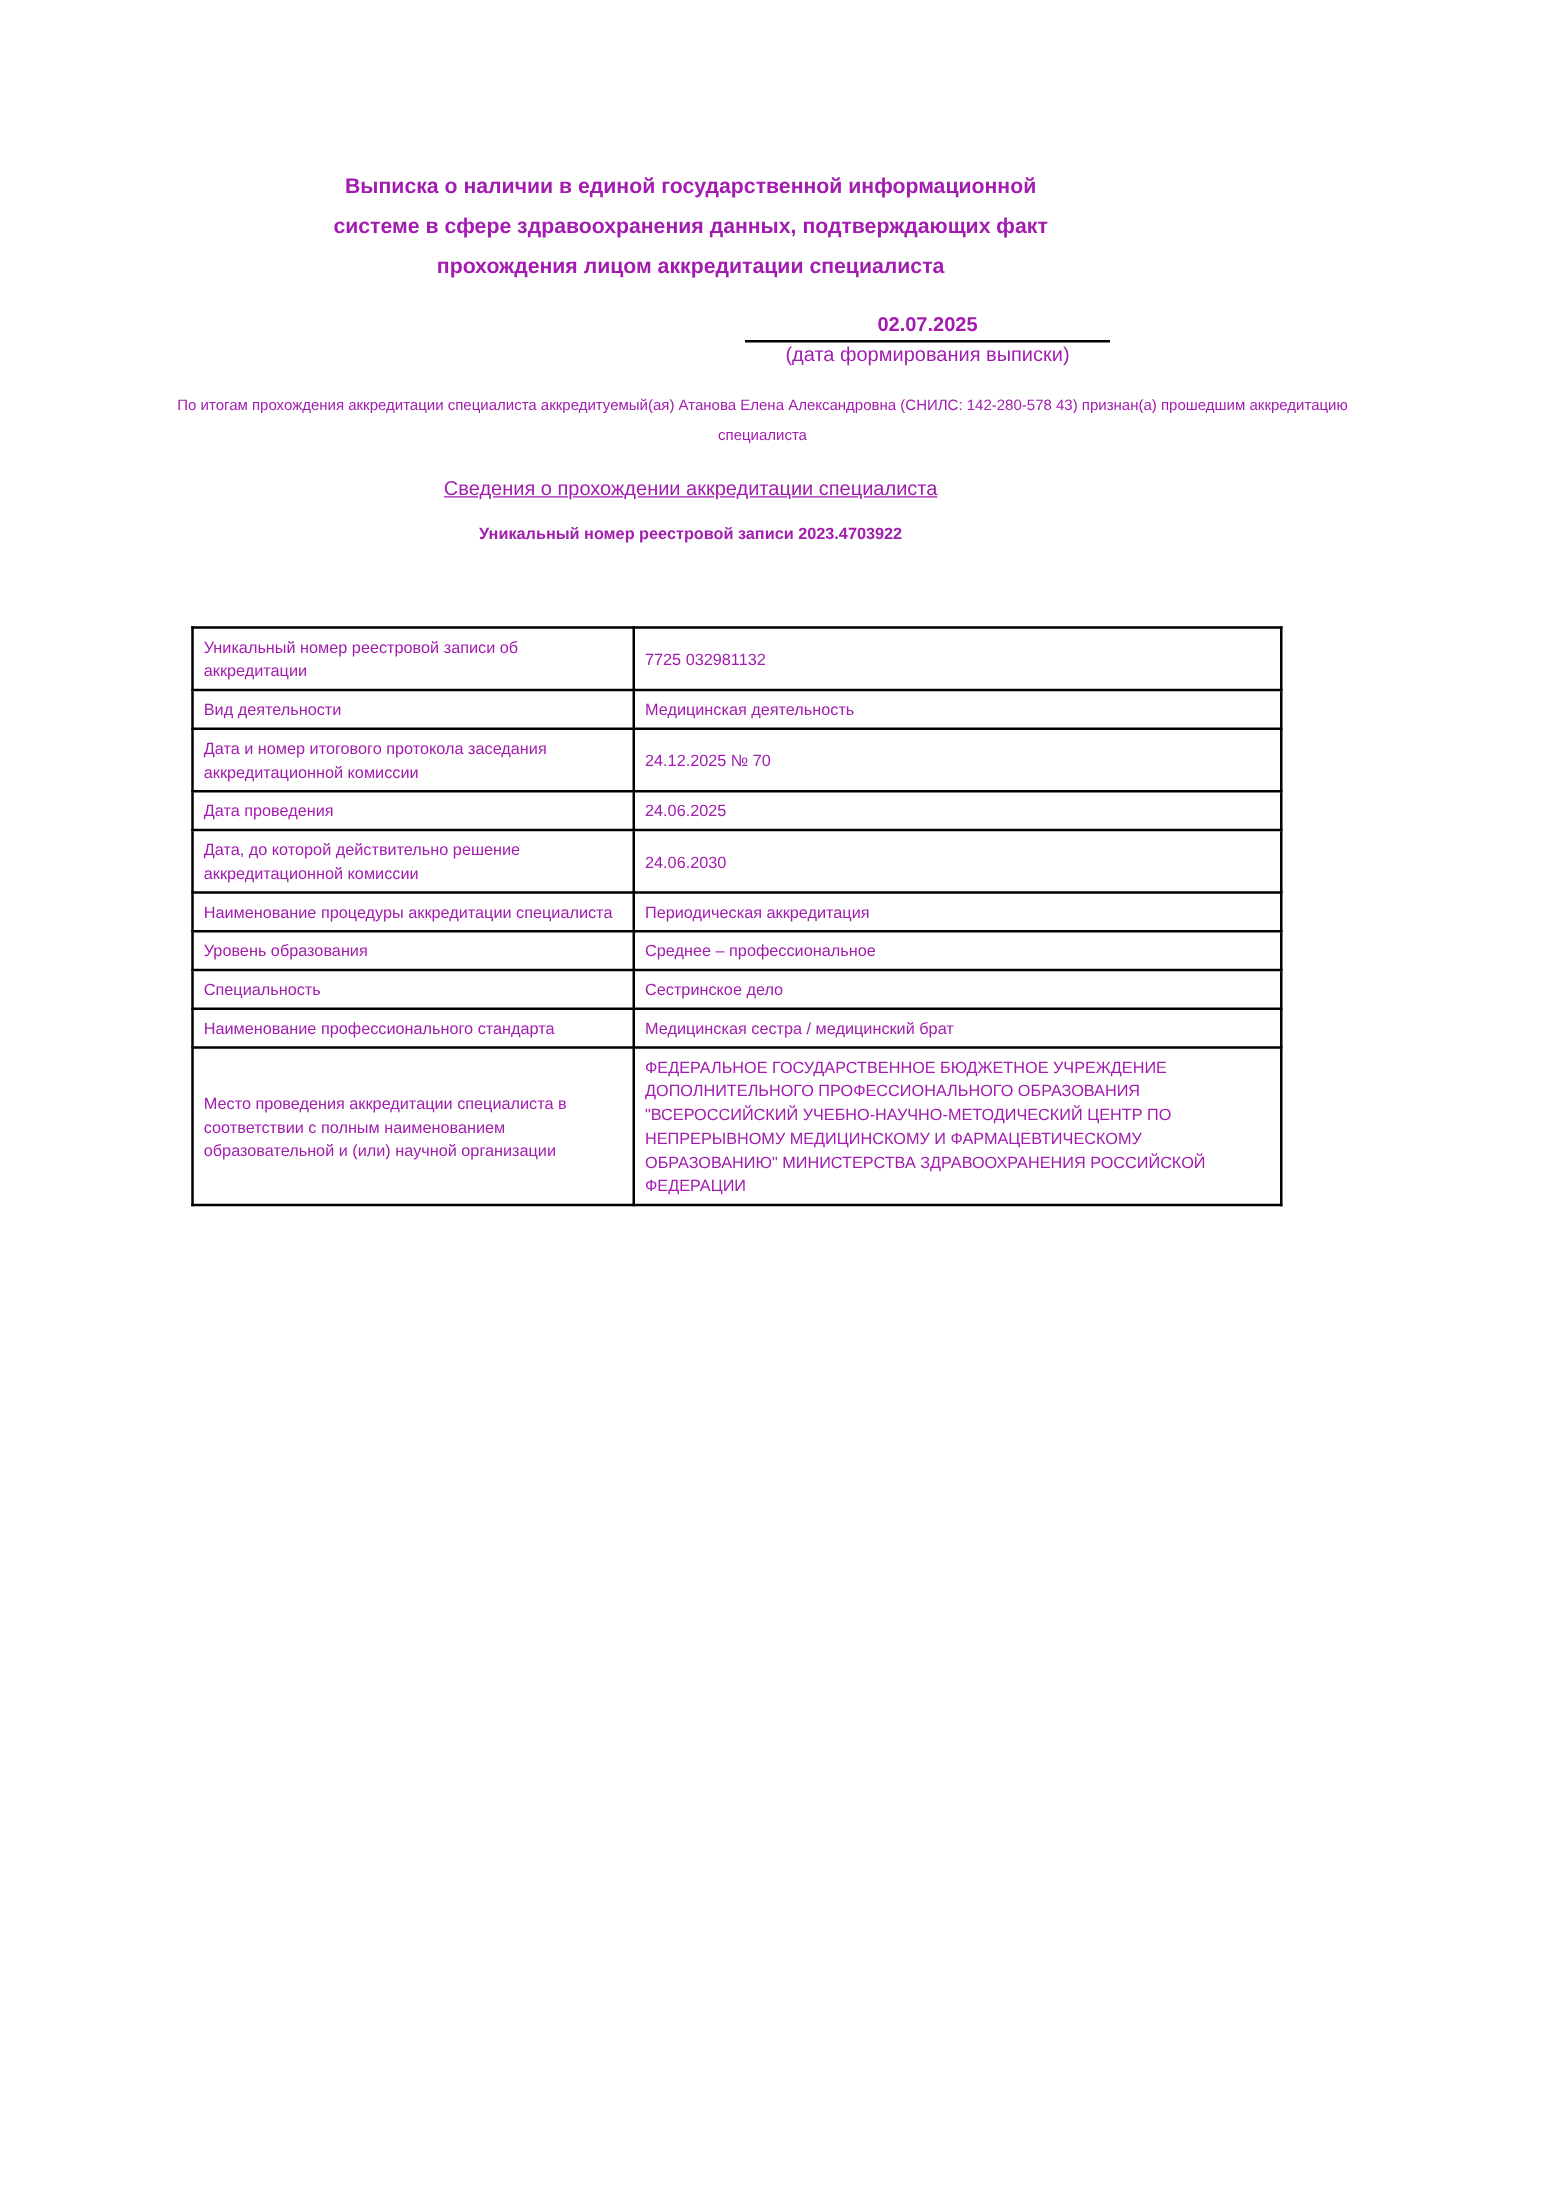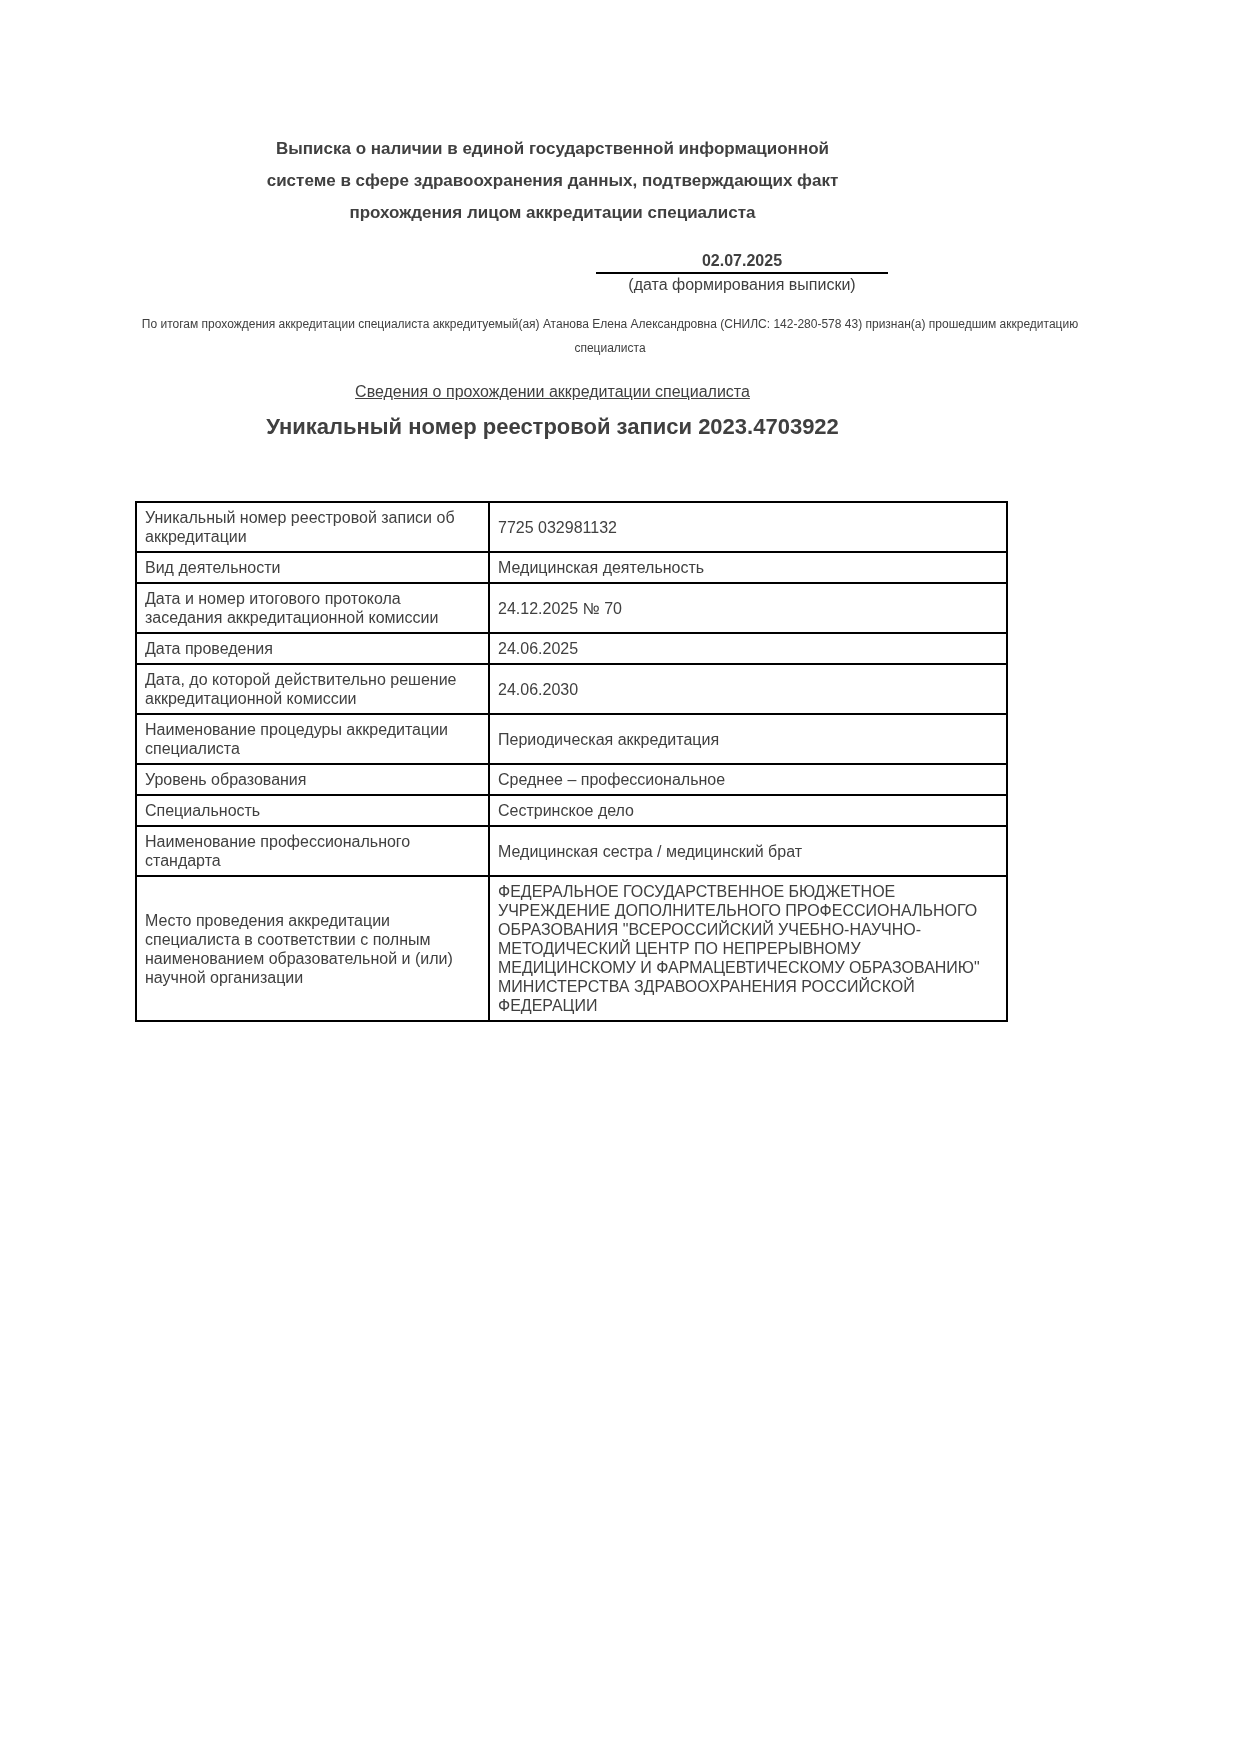--- a/index.html
+++ b/index.html
@@ -5,21 +5,21 @@
   html, body {
     margin: 0;
     padding: 0;
     background: #ffffff;
   }
   .page {
     position: relative;
     width: 1240px;
     height: 1755px;
     background: #ffffff;
-    color: #404040;
+    color: #a21caf;
     font-family: "Liberation Sans", sans-serif;
     overflow: hidden;
   }
   .doc-col {
     width: 835px;
     margin-left: 135px;
   }
   .doc-title {
     margin-top: 133px;
     text-align: center;
@@ -56,31 +56,32 @@
   .section-heading {
     margin-top: 22px;
     text-align: center;
     font-size: 16px;
     line-height: 20px;
     text-decoration: underline;
   }
   .registry-heading {
     margin-top: 13px;
     text-align: center;
-    font-size: 22px;
+    font-size: 13px;
     font-weight: bold;
     line-height: 24px;
   }
   table.acc-table {
     margin-top: 62px;
     width: 835px;
     border-collapse: collapse;
     table-layout: fixed;
-    font-size: 16px;
+    font-size: 13px;
     line-height: 19px;
+    margin-left: 18px;
   }
   table.acc-table td {
     border: 2px solid #000000;
     vertical-align: middle;
     padding: 5px 8px;
     word-wrap: break-word;
   }
   td.label-cell { width: 335px; }
   td.value-cell { width: 500px; }
 </style>

